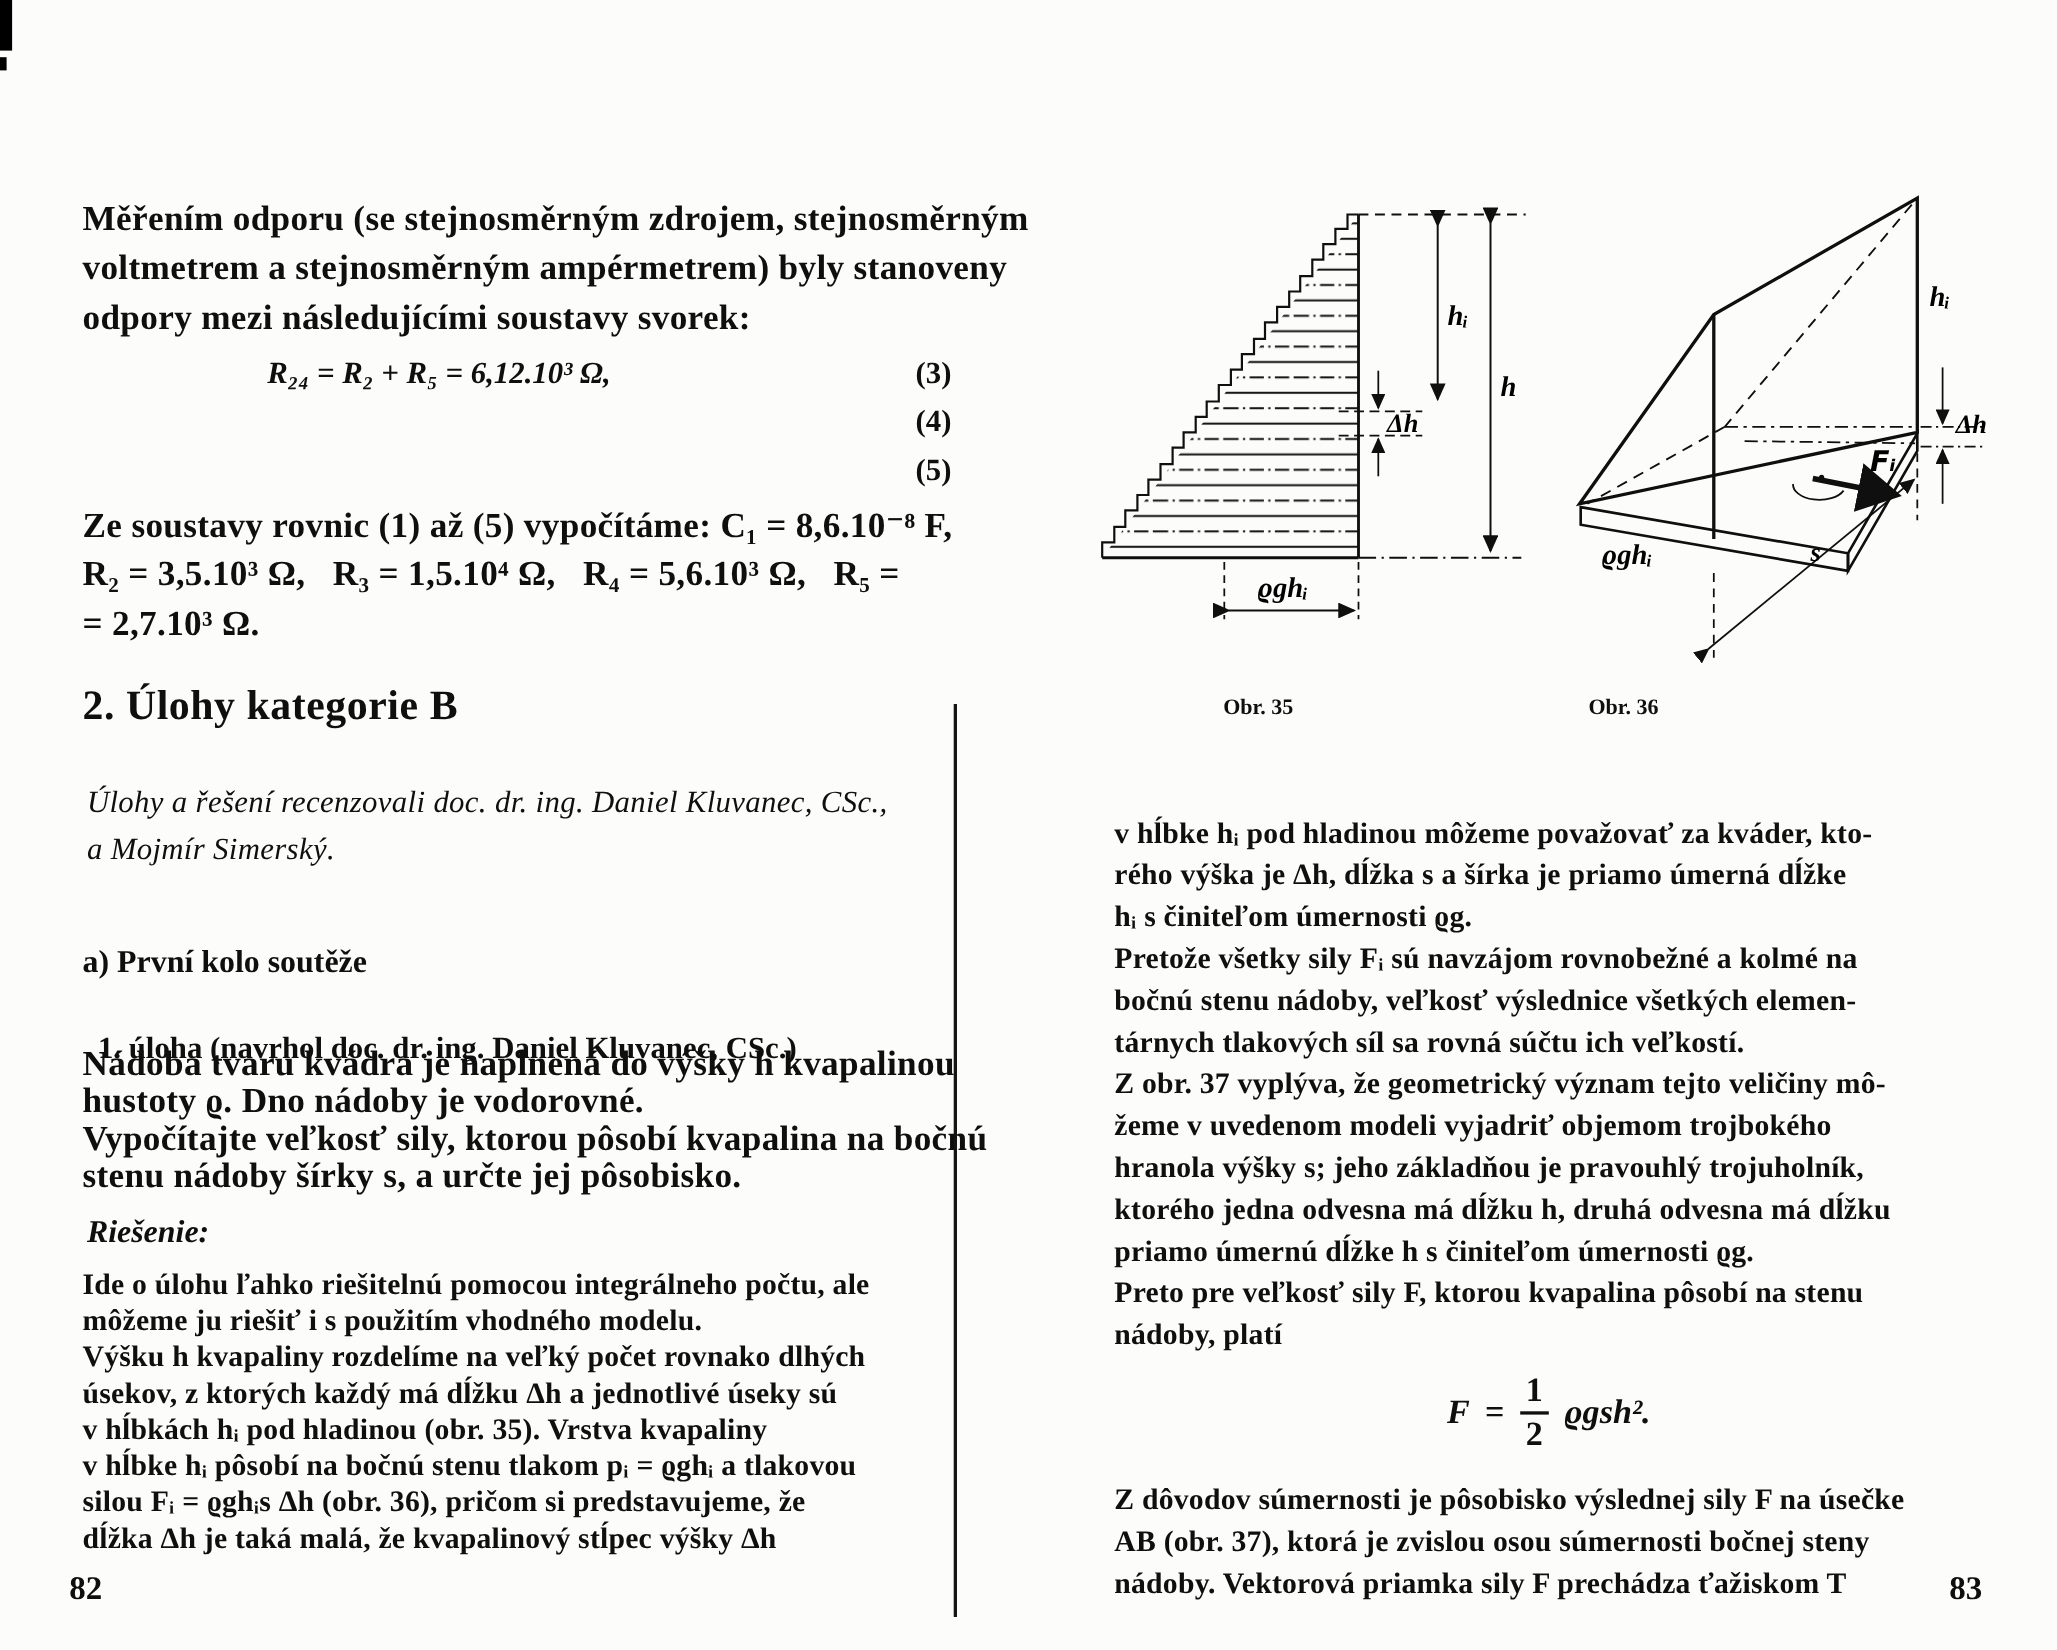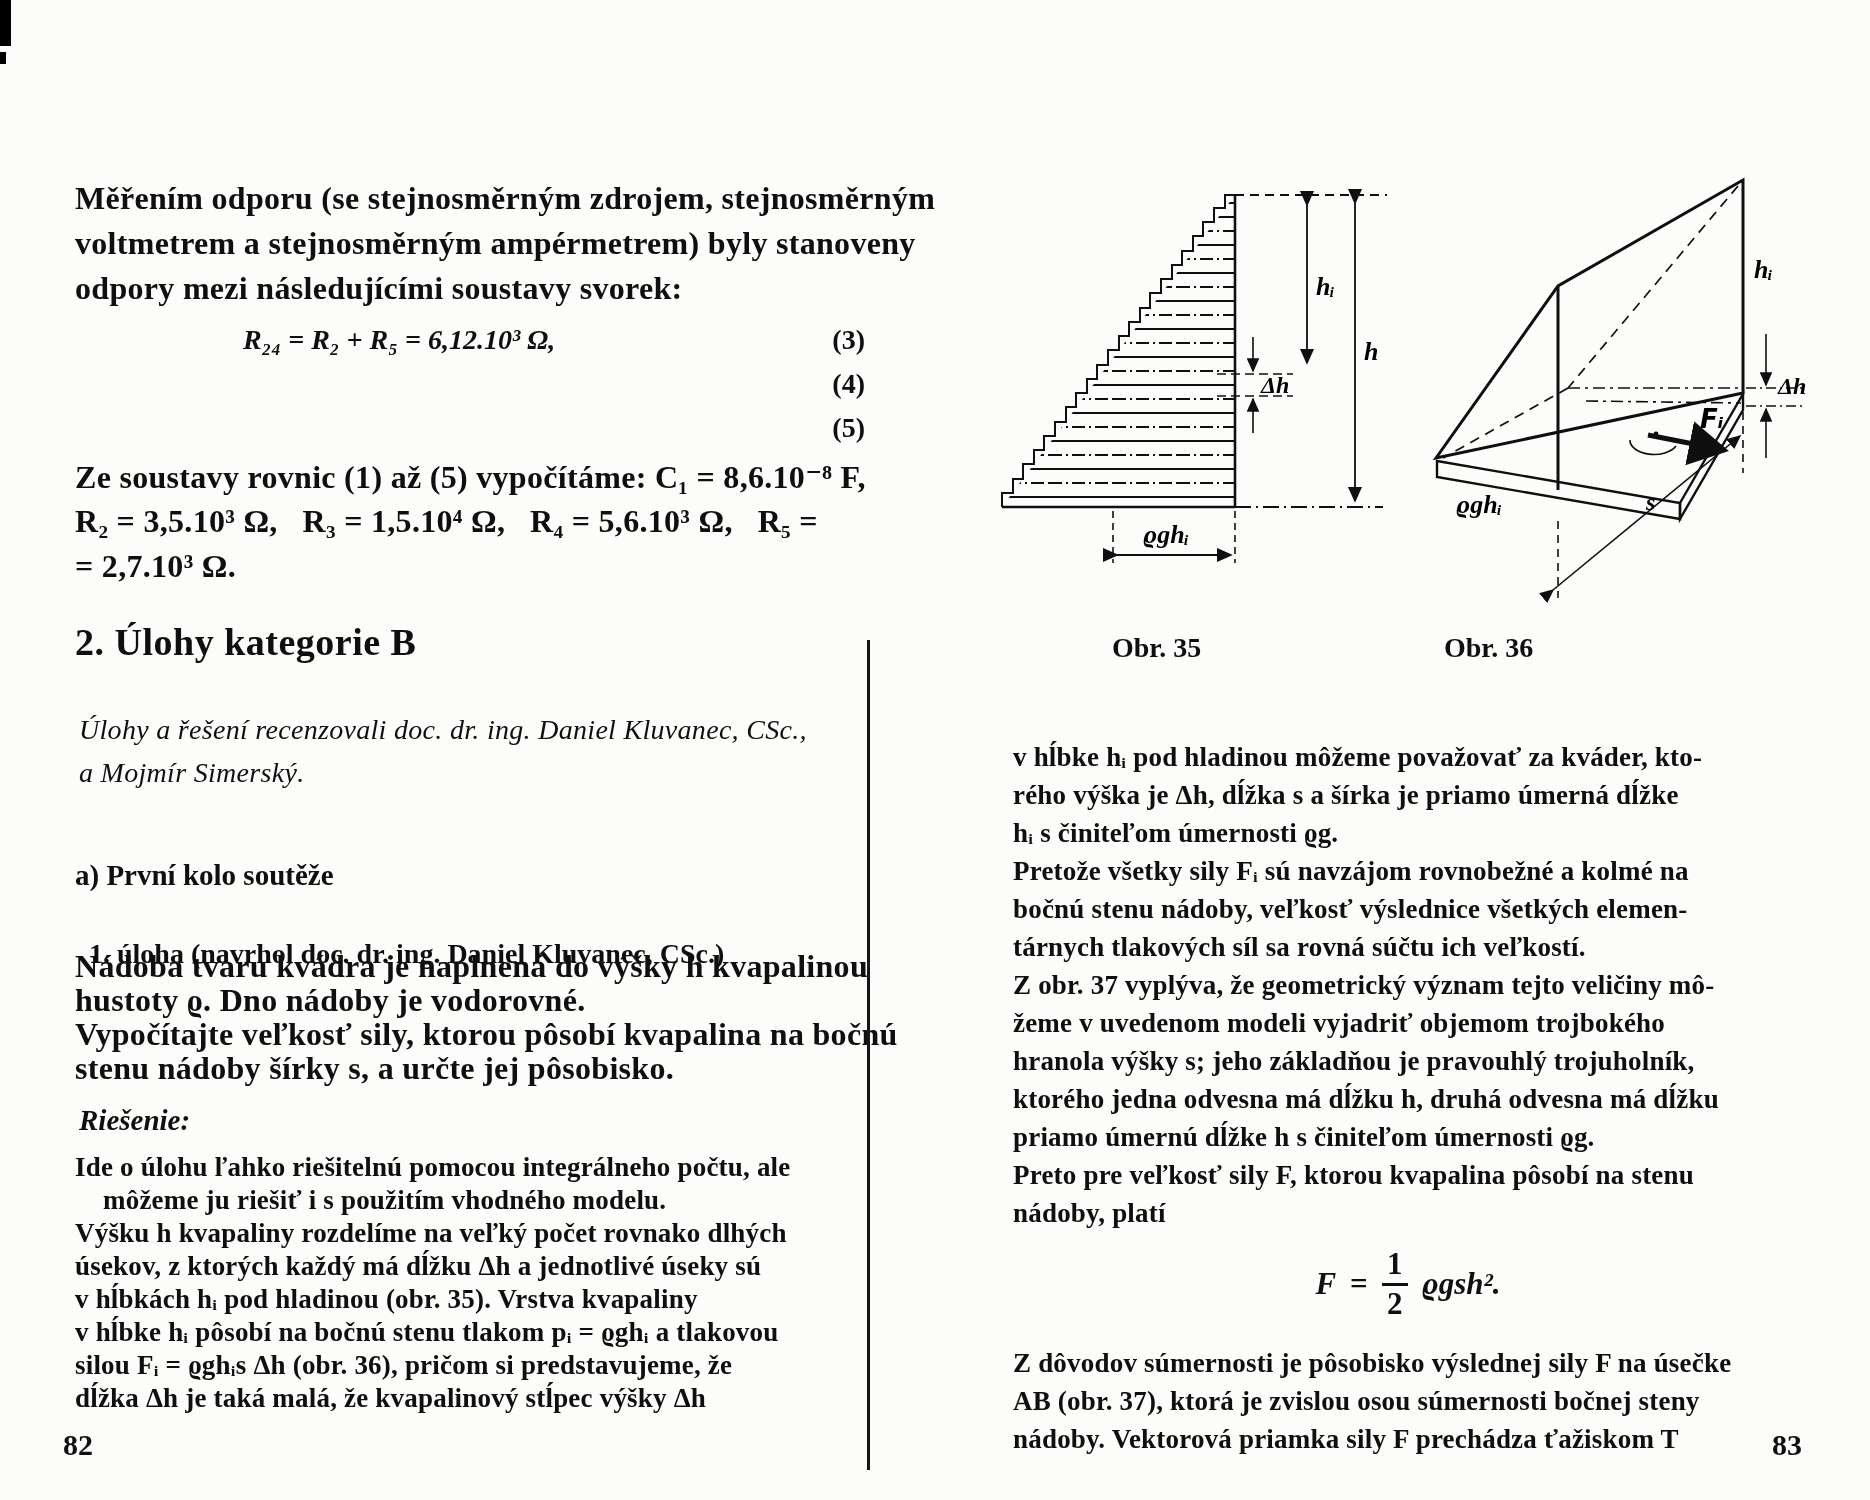--- a/index.html
+++ b/index.html
@@ -12,21 +12,21 @@
   .body-l{font-size:32px;font-weight:700;letter-spacing:.3px;}
   .body-s{font-size:27px;font-weight:700;letter-spacing:.2px;}
   .it{font-style:italic;}
   .heading{font-size:38px;font-weight:700;letter-spacing:.5px;}
   .subheading{font-size:29px;font-weight:700;}
   .reviewer{font-size:28px;font-style:italic;font-weight:400;letter-spacing:.3px;}
   .eqrow{position:absolute;left:75px;width:790px;height:40px;}
   .eqf{position:absolute;left:168px;font-size:28px;font-weight:700;font-style:italic;white-space:pre;}
   .eqlabel{position:absolute;right:0;font-size:28px;font-weight:700;}
   .pagenum{font-size:30px;font-weight:700;}
-  .caption{font-size:28px;font-weight:700;}
+  .caption{font-size:20px;font-weight:700;}
   .rule{position:absolute;background:#151515;}
   .figlabel{font-style:italic;font-weight:700;}
   .scanmark{position:absolute;background:#000;}
   .formula{position:absolute;left:1013px;top:1238px;width:790px;height:92px;
            display:flex;align-items:center;justify-content:center;gap:14px;
            font-size:31px;font-weight:700;}
   .frac{display:inline-flex;flex-direction:column;align-items:center;line-height:1.05;}
   .frac .bar{width:26px;height:3px;background:#0f0f0f;margin:2px 0;}
   svg text{font-family:"Liberation Serif","DejaVu Serif",serif;}
 </style>
@@ -67,21 +67,21 @@
 </div>
 
 <div class="abs body-l" style="left:75px;top:948px;">Nádoba tvaru kvádra je naplnená do výšky h kvapalinou</div>
 <div class="abs body-l" style="left:75px;top:982px;">hustoty ϱ. Dno nádoby je vodorovné.</div>
 <div class="abs body-l" style="left:75px;top:1016px;">Vypočítajte veľkosť sily, ktorou pôsobí kvapalina na bočnú</div>
 <div class="abs body-l" style="left:75px;top:1050px;">stenu nádoby šírky s, a určte jej pôsobisko.</div>
 
 <div class="abs it" style="left:79px;top:1104px;font-size:29px;font-weight:700;">Riešenie:</div>
 
 <div class="abs body-s" style="left:75px;top:1152px;">Ide o úlohu ľahko riešitelnú pomocou integrálneho počtu, ale</div>
-<div class="abs body-s" style="left:75px;top:1185px;margin-left:28px;">môžeme ju riešiť i s použitím vhodného modelu.</div>
+<div class="abs body-s" style="left:75px;top:1185px;">môžeme ju riešiť i s použitím vhodného modelu.</div>
 <div class="abs body-s" style="left:75px;top:1218px;">Výšku h kvapaliny rozdelíme na veľký počet rovnako dlhých</div>
 <div class="abs body-s" style="left:75px;top:1251px;">úsekov, z ktorých každý má dĺžku Δh a jednotlivé úseky sú</div>
 <div class="abs body-s" style="left:75px;top:1284px;">v hĺbkách hᵢ pod hladinou (obr. 35). Vrstva kvapaliny</div>
 <div class="abs body-s" style="left:75px;top:1317px;">v hĺbke hᵢ pôsobí na bočnú stenu tlakom pᵢ = ϱghᵢ a tlakovou</div>
 <div class="abs body-s" style="left:75px;top:1350px;">silou Fᵢ = ϱghᵢs Δh (obr. 36), pričom si predstavujeme, že</div>
 <div class="abs body-s" style="left:75px;top:1383px;">dĺžka Δh je taká malá, že kvapalinový stĺpec výšky Δh</div>
 
 <div class="abs pagenum" style="left:63px;top:1428px;">82</div>
 
 <div class="rule" style="left:867px;top:640px;width:3px;height:830px;"></div>

